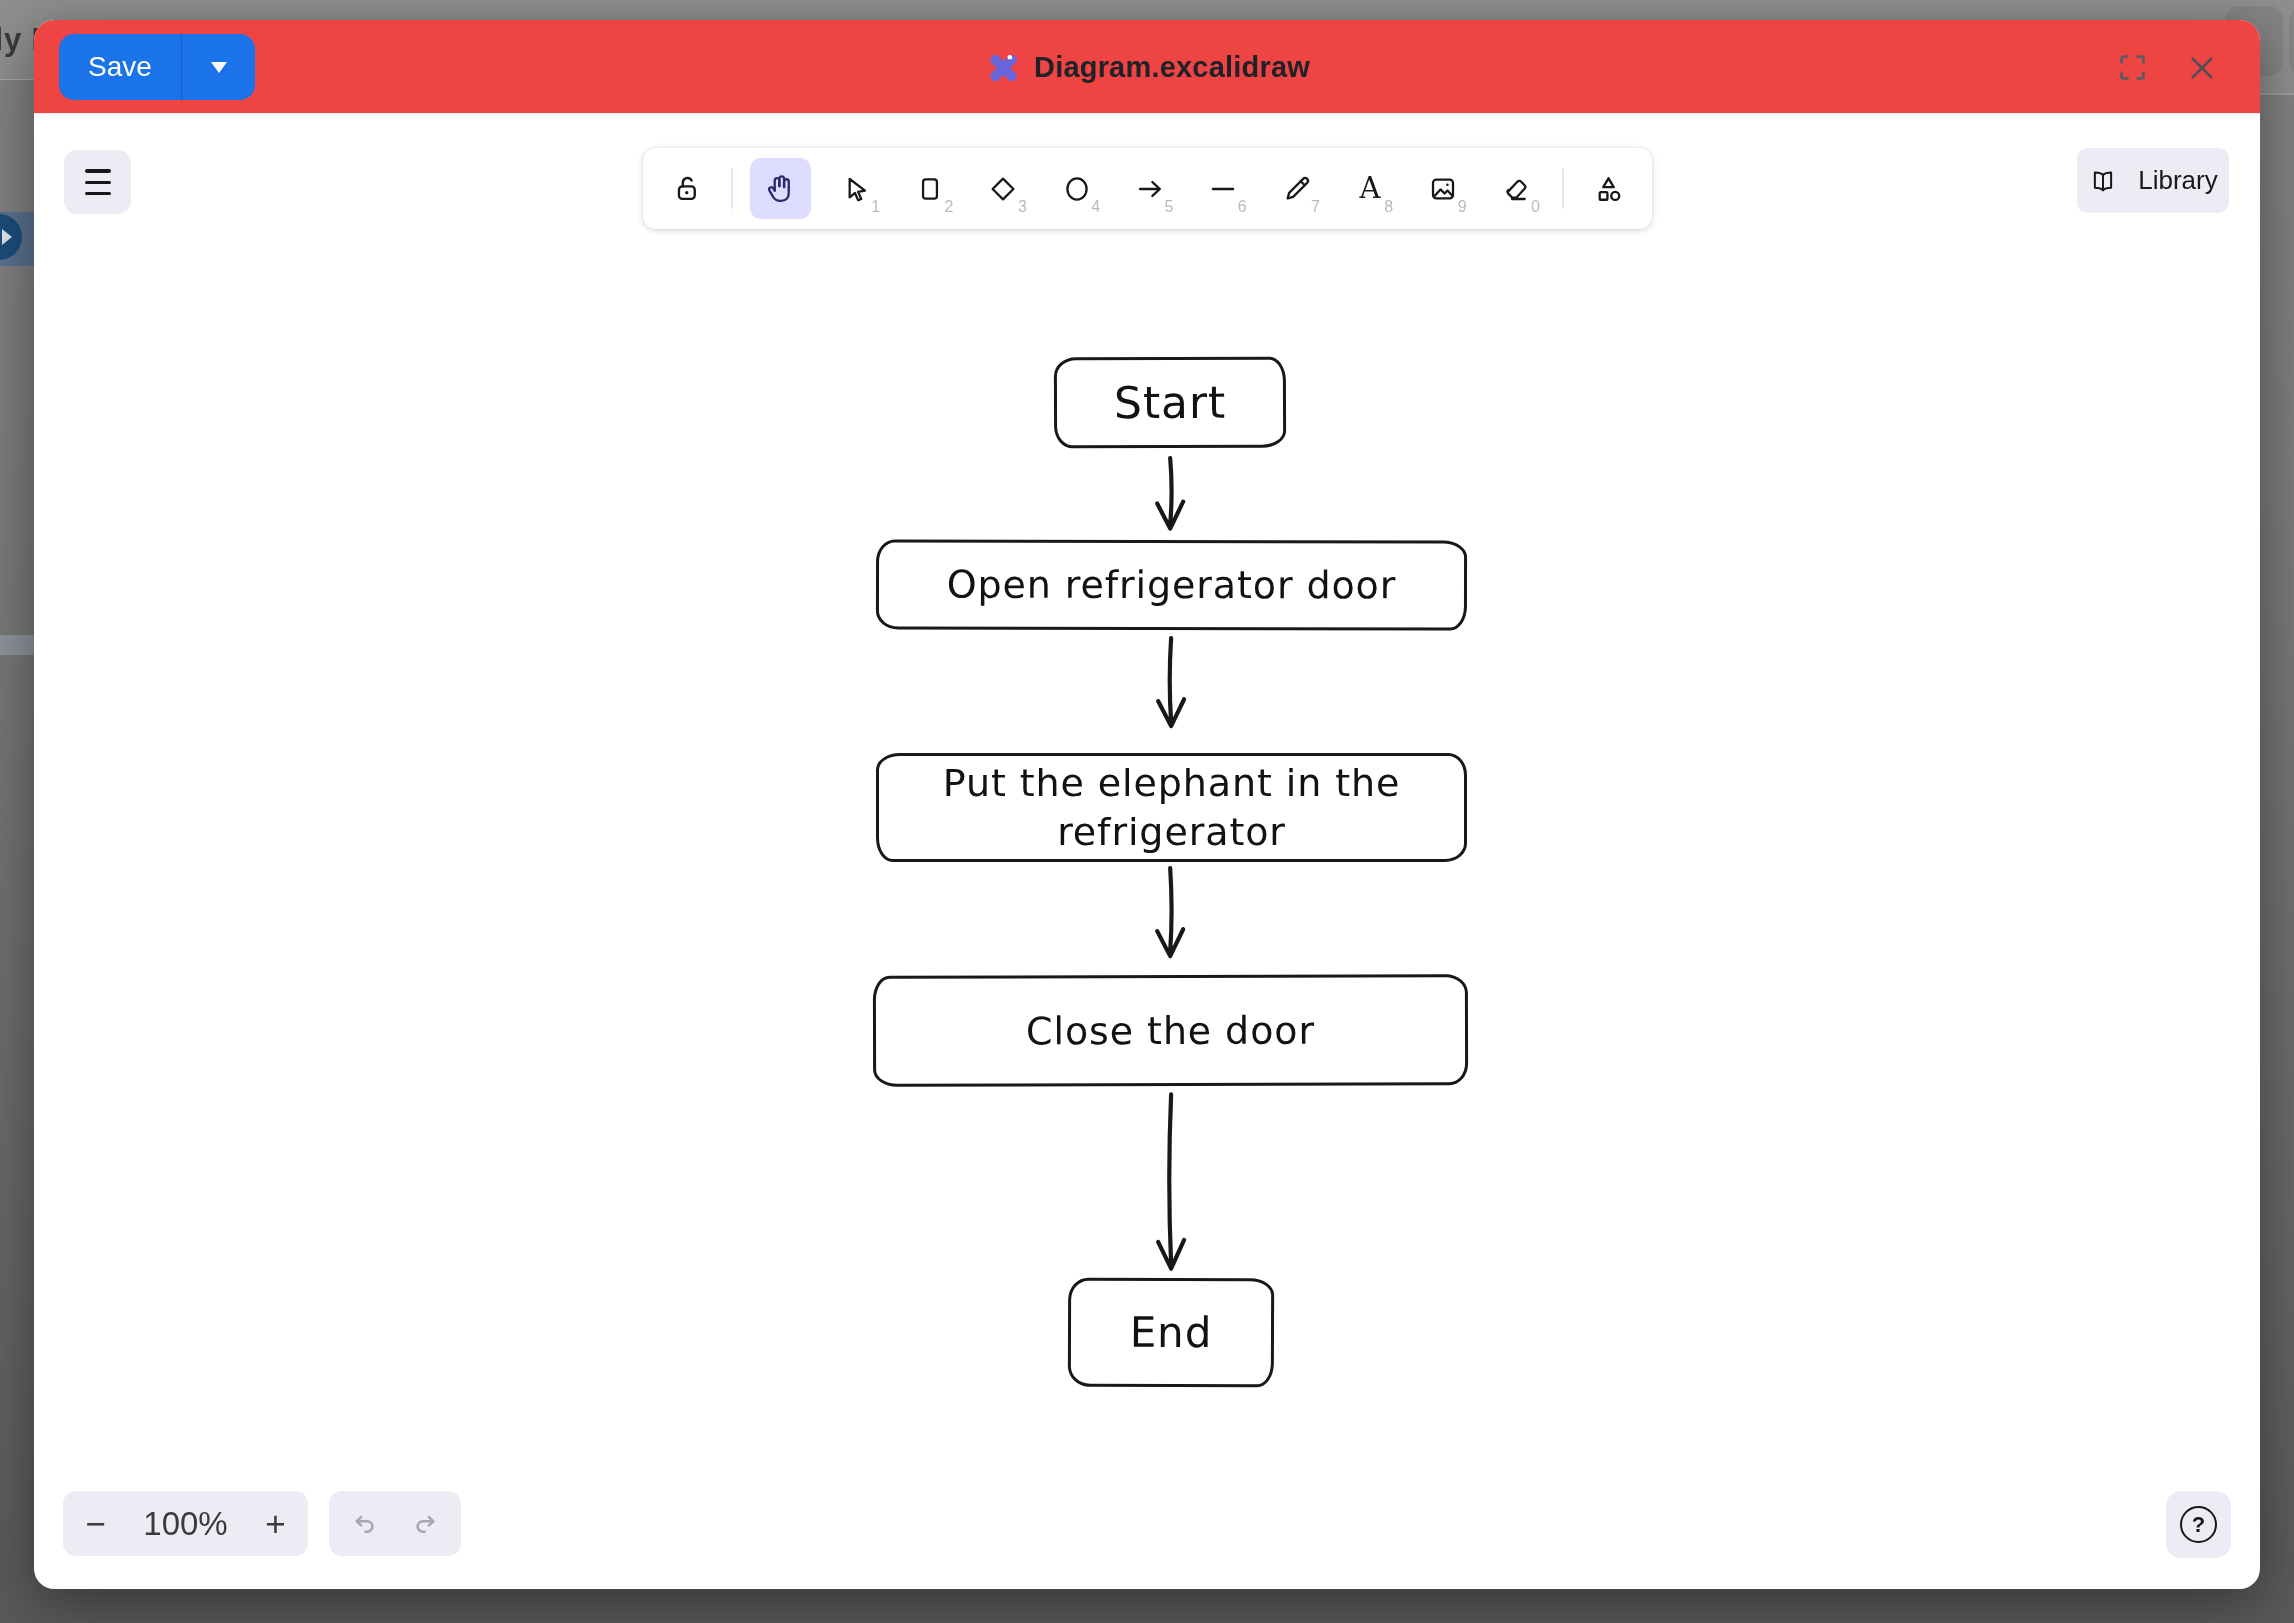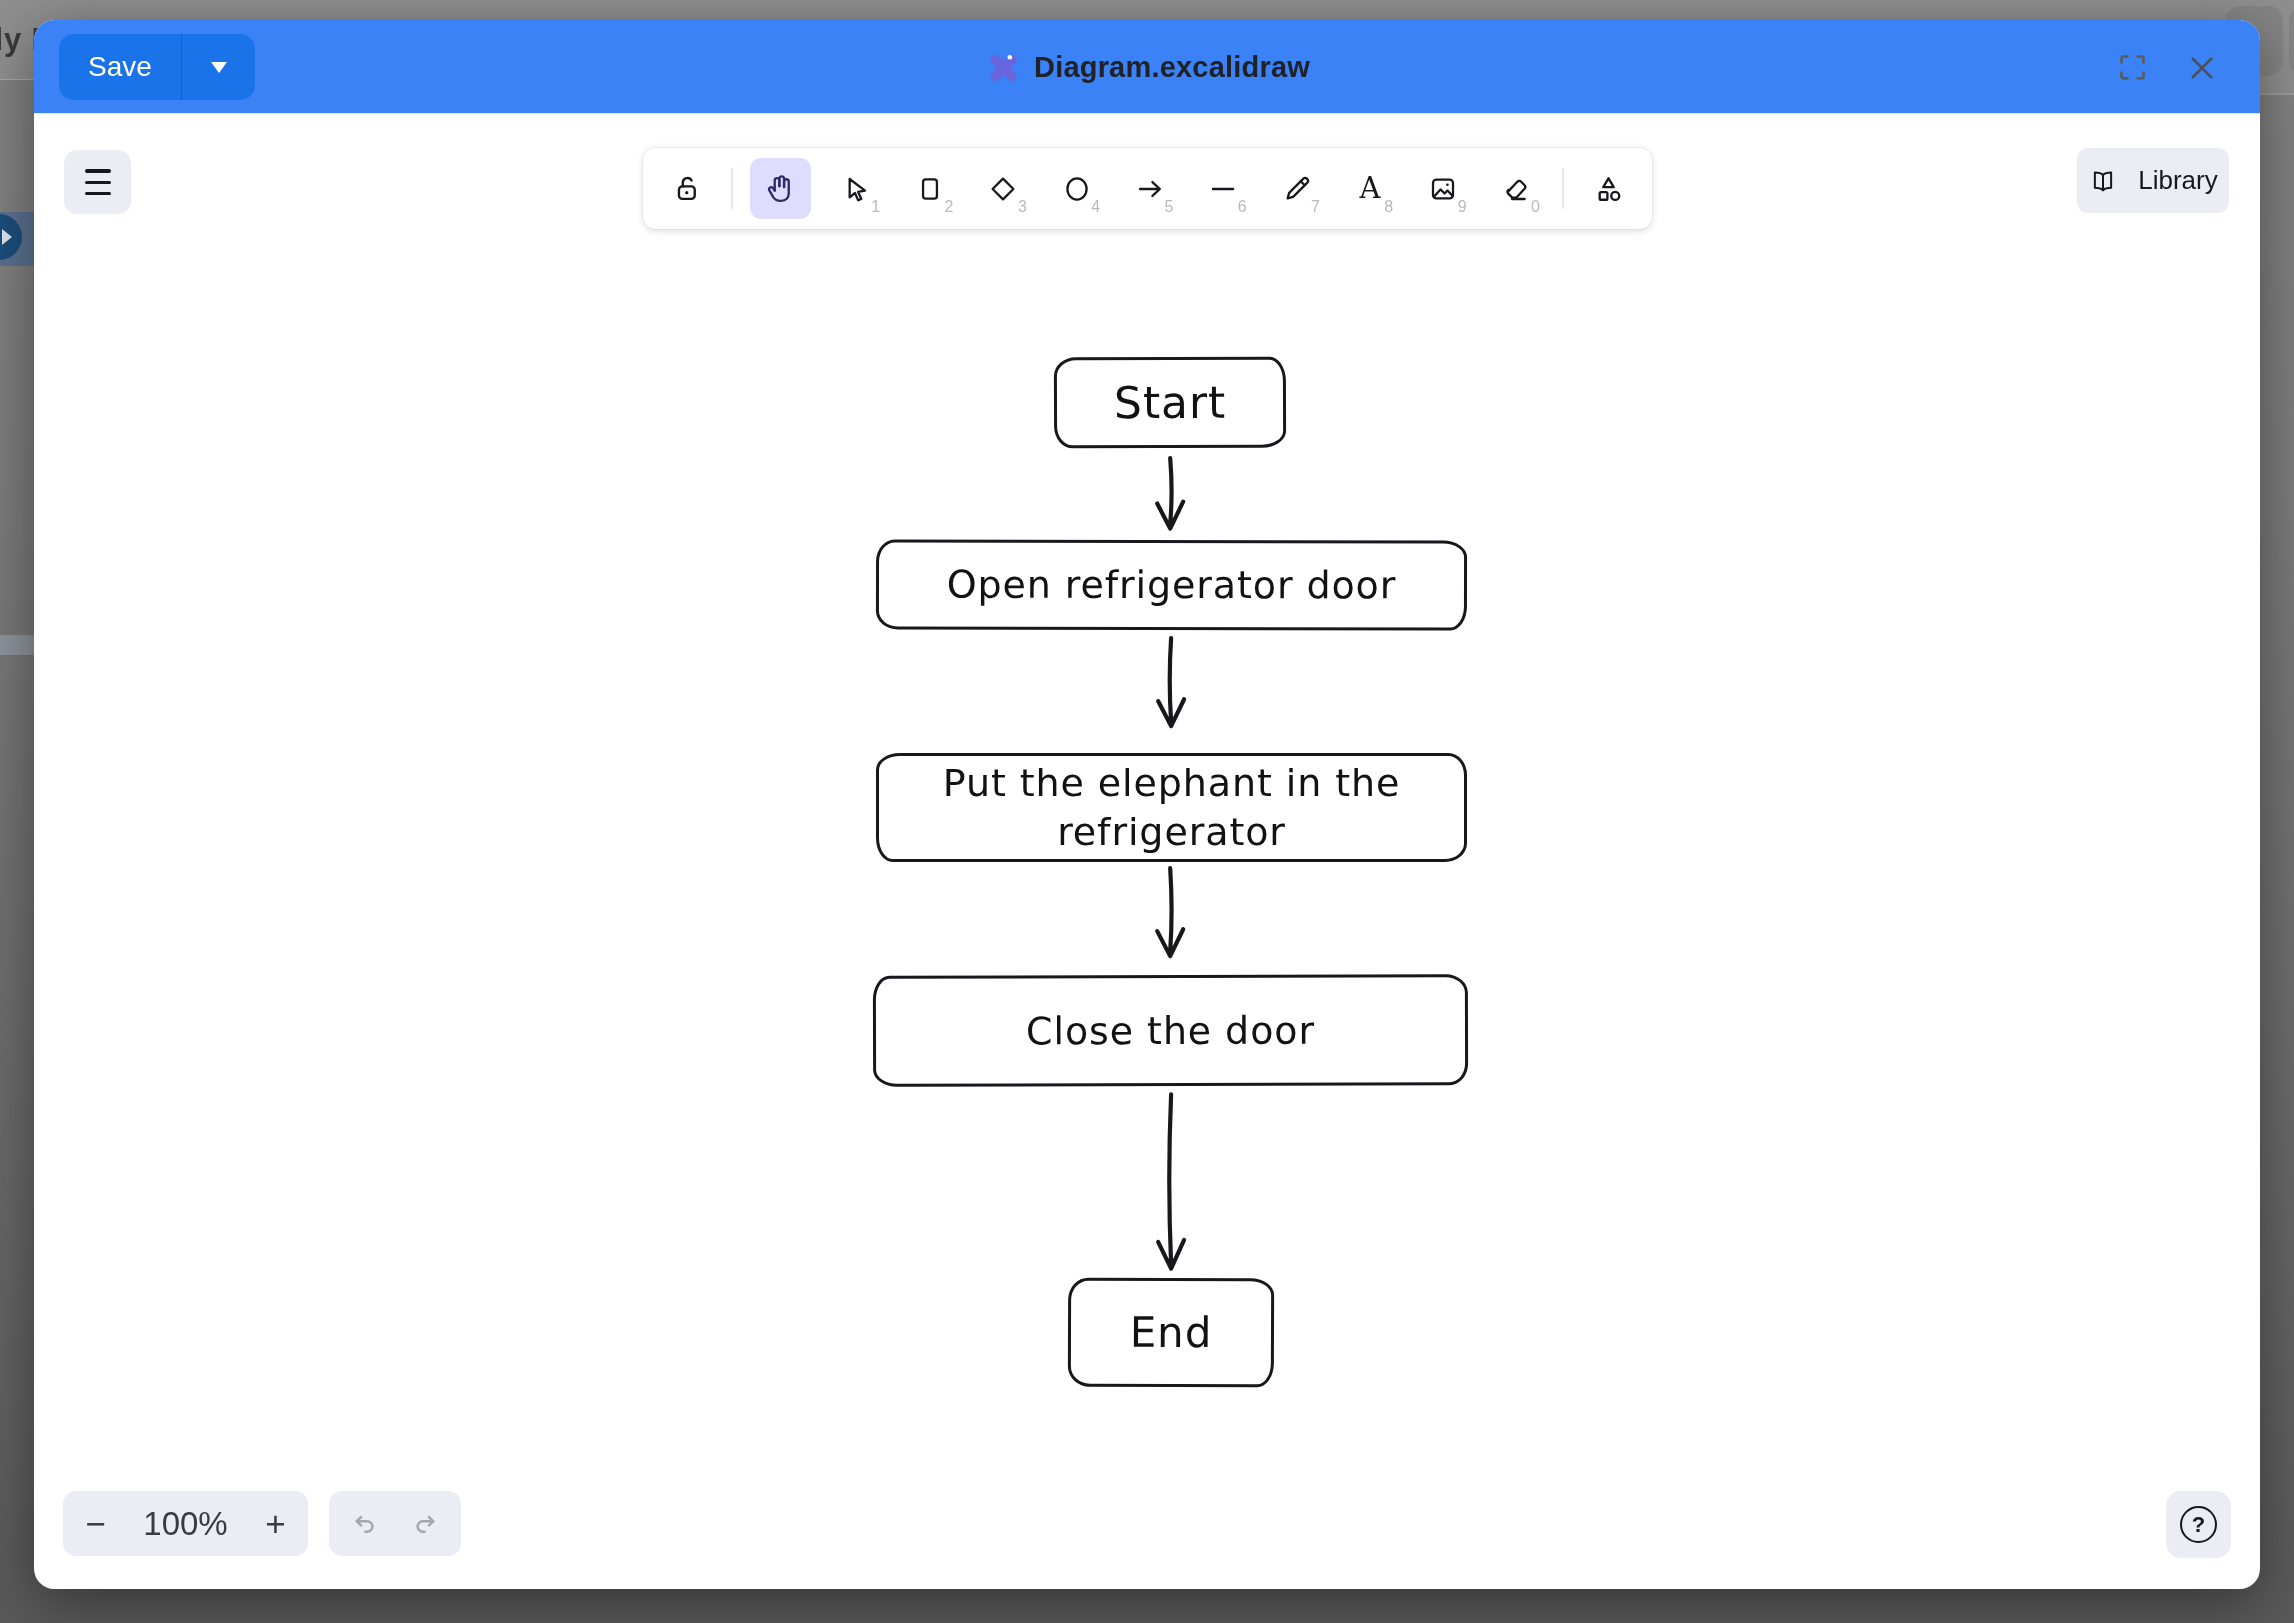--- a/index.html
+++ b/index.html
@@ -20,21 +20,21 @@
   .bg-band { position:absolute; left:0; top:635px; width:34px; height:19.5px; background:#8f949c; }
   .bg-right-head { position:absolute; left:2260px; top:0; width:34px; height:93px; background:#8f8f8f; }
   .bg-chip { position:absolute; top:5.6px; width:58px; height:70px; border-radius:15px; background:#858585; }
   .bg-chip-a { left:-35px; } .bg-chip-b { left:29px; }
   .bg-right-divider { position:absolute; left:2260px; top:93px; width:34px; height:1.9px; background:#9d9d9d; }
 
   
   .modal { position:absolute; left:34px; top:20.4px; width:2226px; height:1569px; background:#fff;
            border-radius:20.4px; box-shadow:0 13px 56px rgba(0,0,0,.42); }
   .modal-header { position:absolute; left:0; top:0; width:2226px; height:94px;
-                  border-bottom:1.9px solid #e7e7ea; border-radius:20.4px 20.4px 0 0; background:#3b82f6; }
+                  border-bottom:1.9px solid #e7e7ea; border-radius:20.4px 20.4px 0 0; background:#ef4444; }
 
   .save-split { position:absolute; left:25px; top:14px; height:66px; display:flex; border-radius:15px;
                 overflow:hidden; }
   .save-main { width:122px; height:66px; background:#1a73e8; color:#fff; border:none; font-size:28px;
                font-weight:500; font-family:"Liberation Sans",sans-serif; cursor:pointer; }
   .save-caret { width:74px; height:66px; background:#1a73e8; border:none; border-left:1.9px solid rgba(0,0,0,.16);
                 display:flex; align-items:center; justify-content:center; cursor:pointer; }
   .caret-down { width:0; height:0; border-left:8.3px solid transparent; border-right:8.3px solid transparent;
                 border-top:11px solid #fff; }
 

